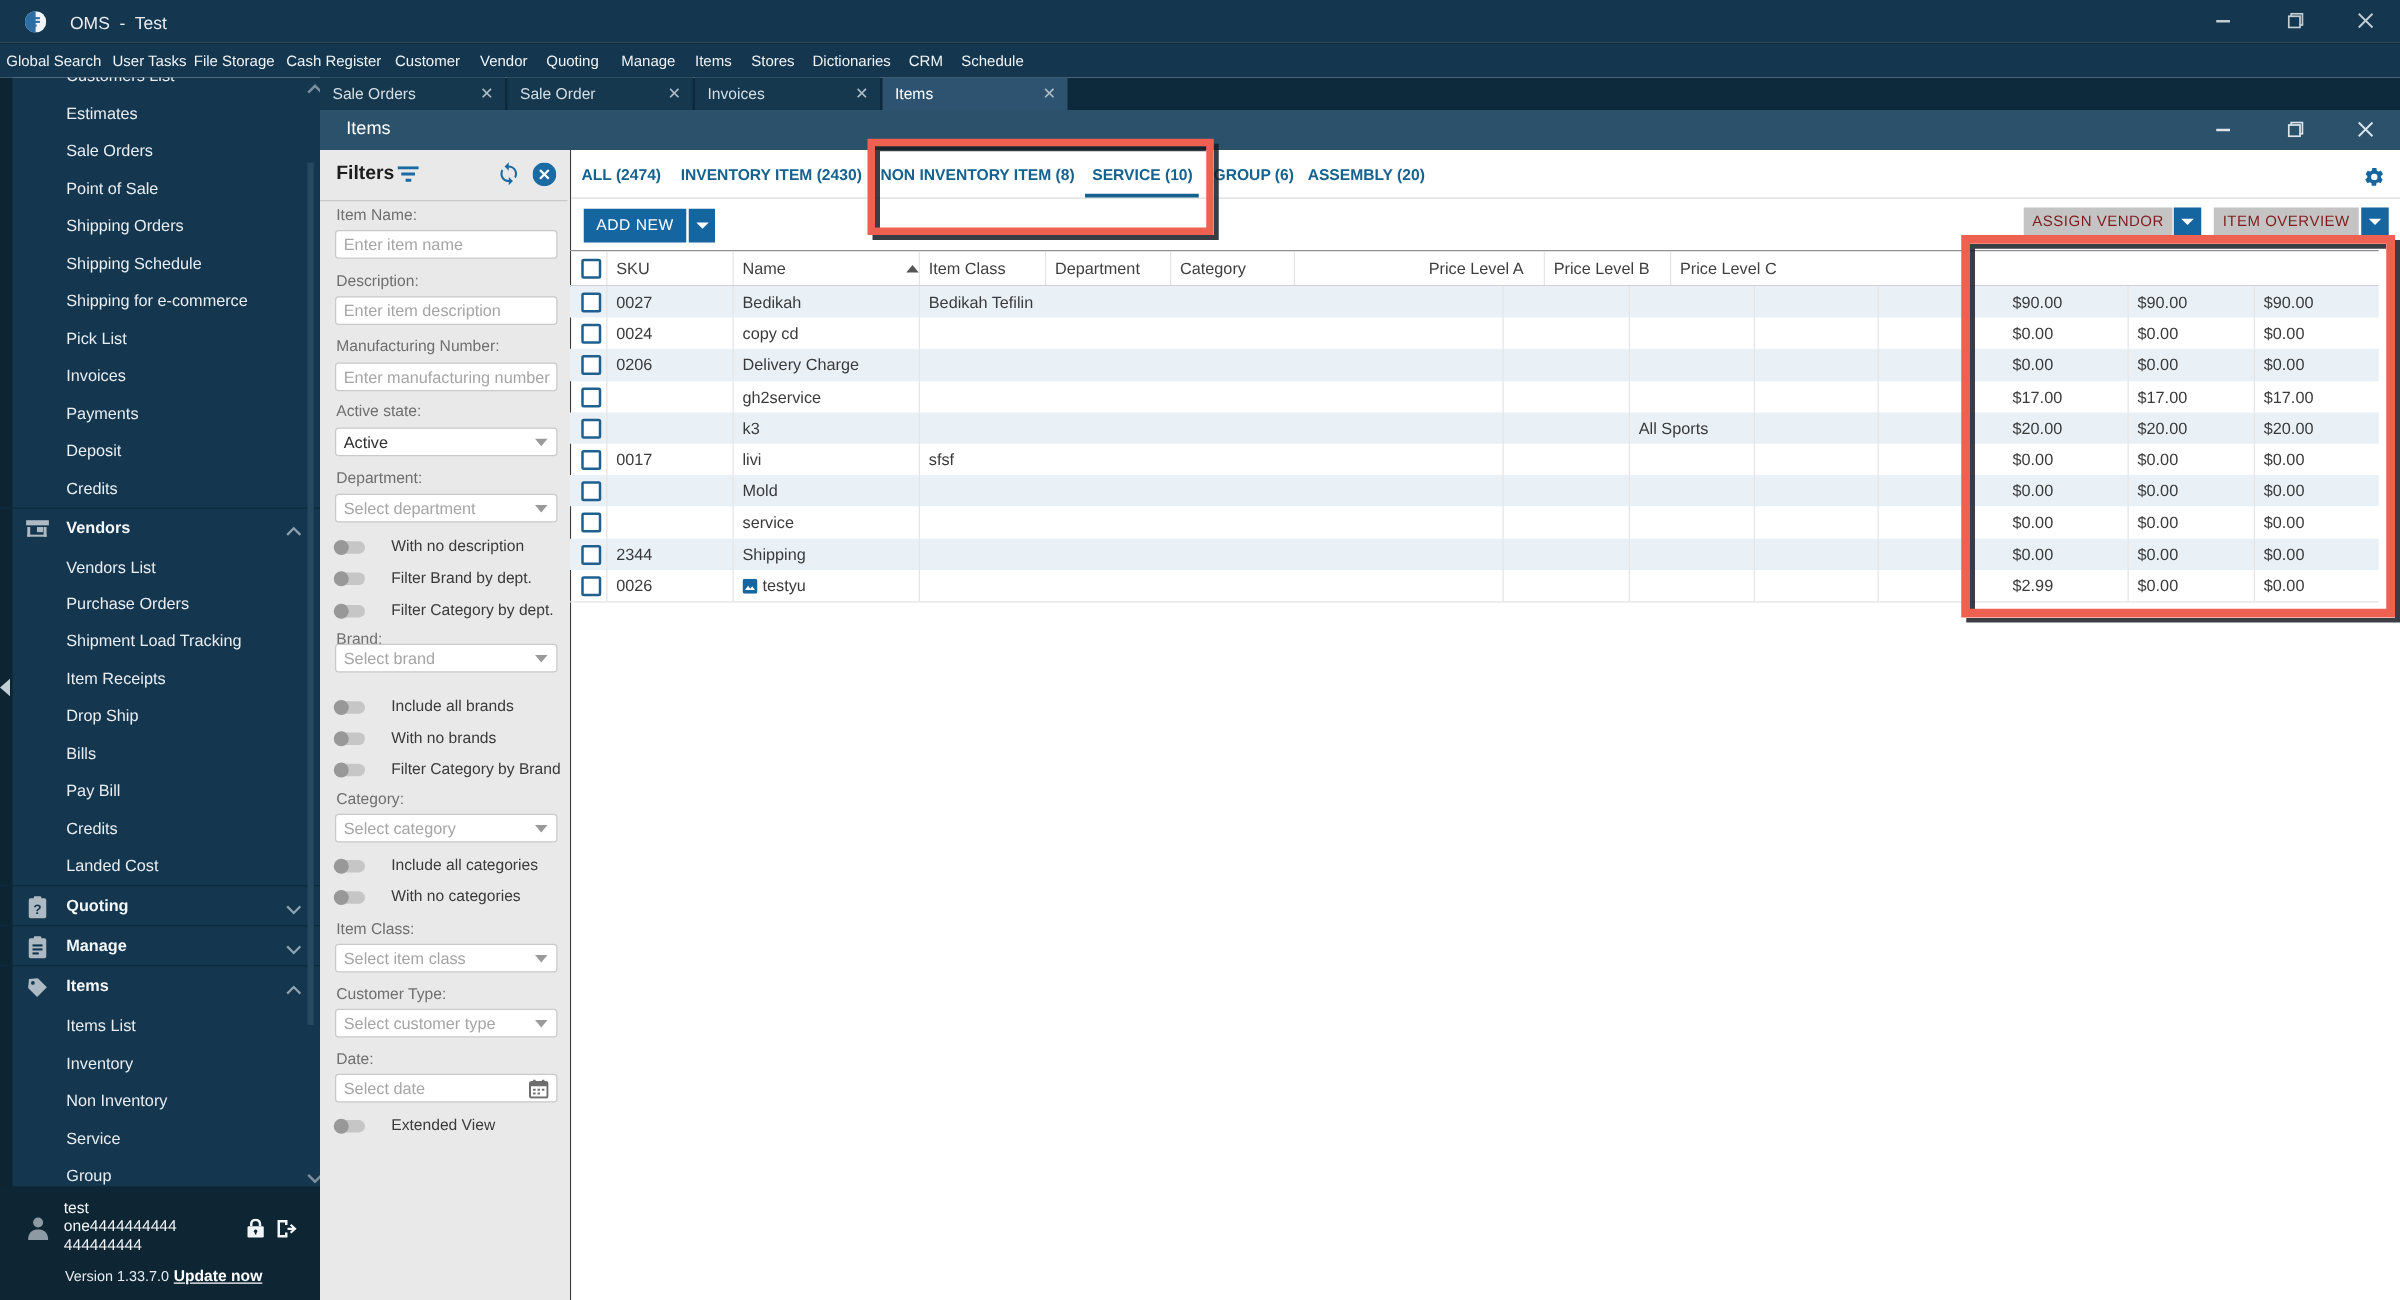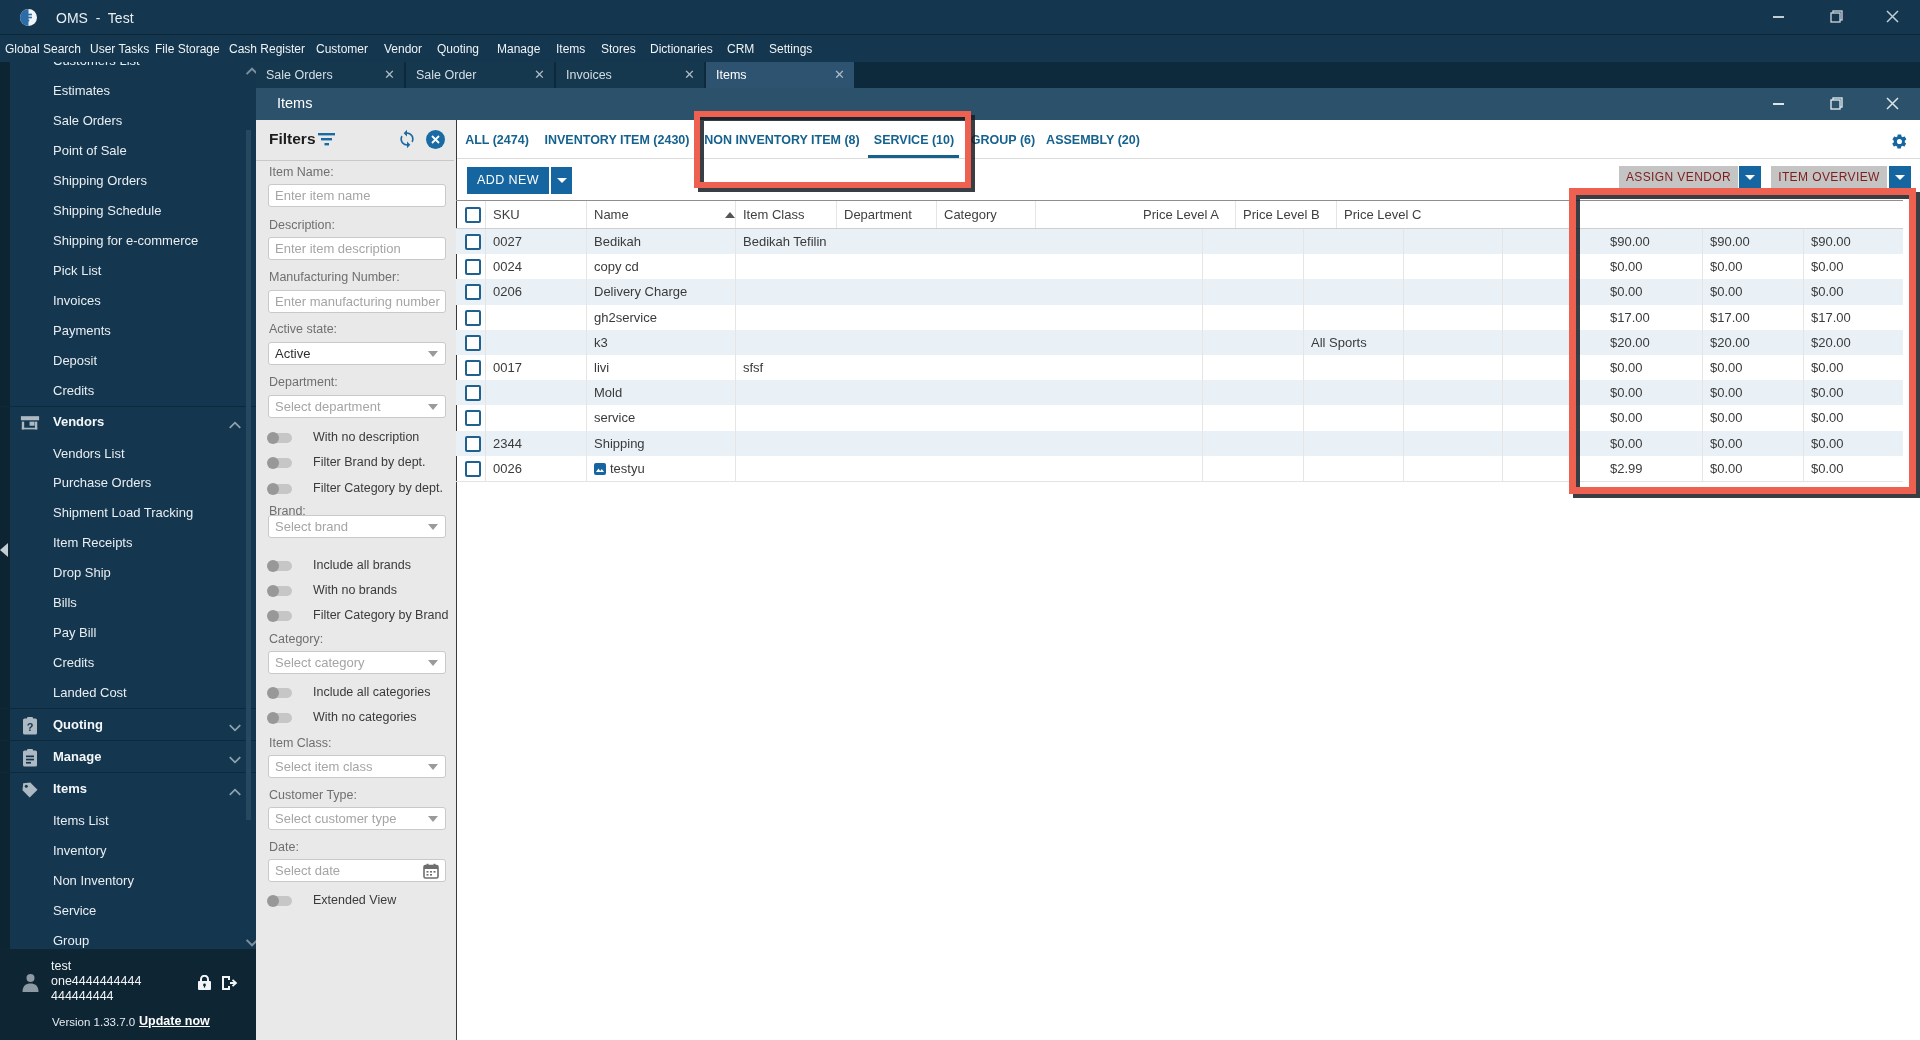--- a/index.html
+++ b/index.html
@@ -116,21 +116,21 @@
   <span style="left:155px">File Storage</span>
   <span style="left:229px">Cash Register</span>
   <span style="left:316px">Customer</span>
   <span style="left:384px">Vendor</span>
   <span style="left:437px">Quoting</span>
   <span style="left:497px">Manage</span>
   <span style="left:556px">Items</span>
   <span style="left:601px">Stores</span>
   <span style="left:650px">Dictionaries</span>
   <span style="left:727px">CRM</span>
-  <span style="left:769px">Settings</span>
+  <span style="left:769px">Schedule</span>
 </div>
 
 <div class="tabstrip">
   <div class="ttab" style="left:0px">Sale Orders<span class="x">✕</span></div>
   <div class="ttab" style="left:150px">Sale Order<span class="x">✕</span></div>
   <div class="ttab" style="left:300px">Invoices<span class="x">✕</span></div>
   <div class="ttab active" style="left:450px">Items<span class="x">✕</span></div>
 </div>
 
 <div class="panelhead">

